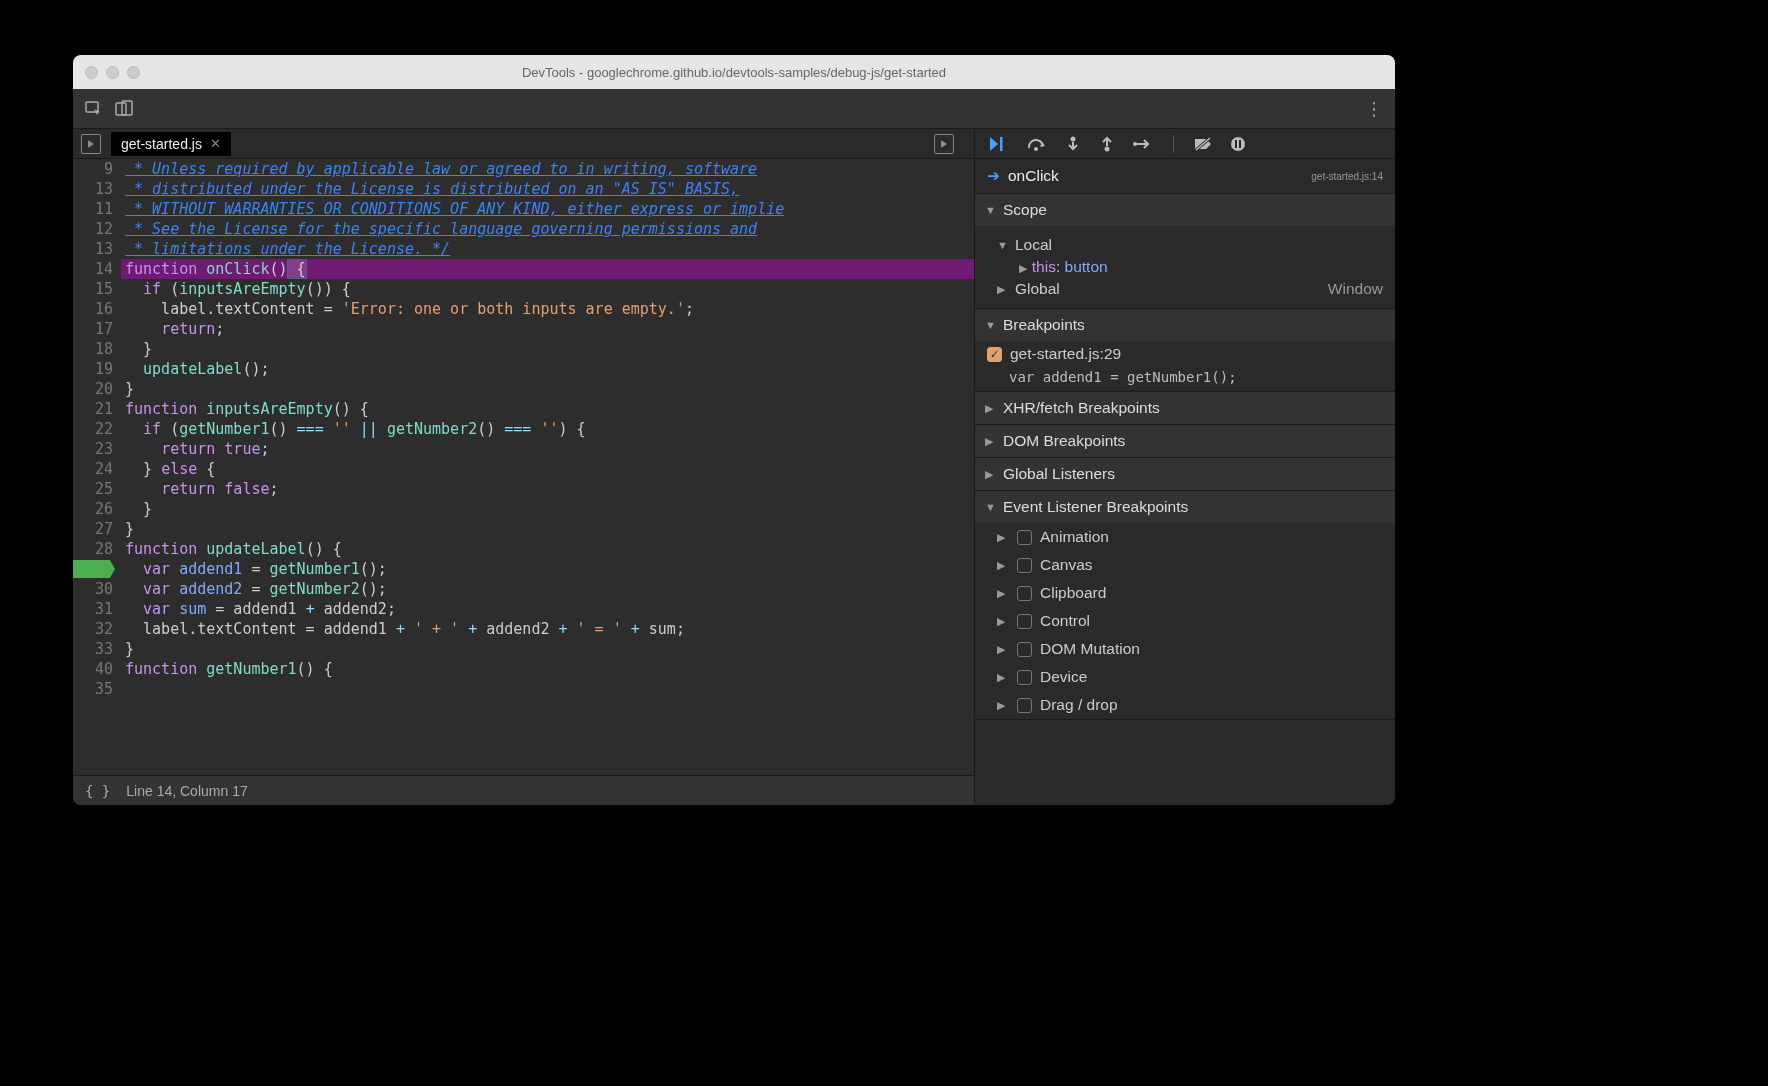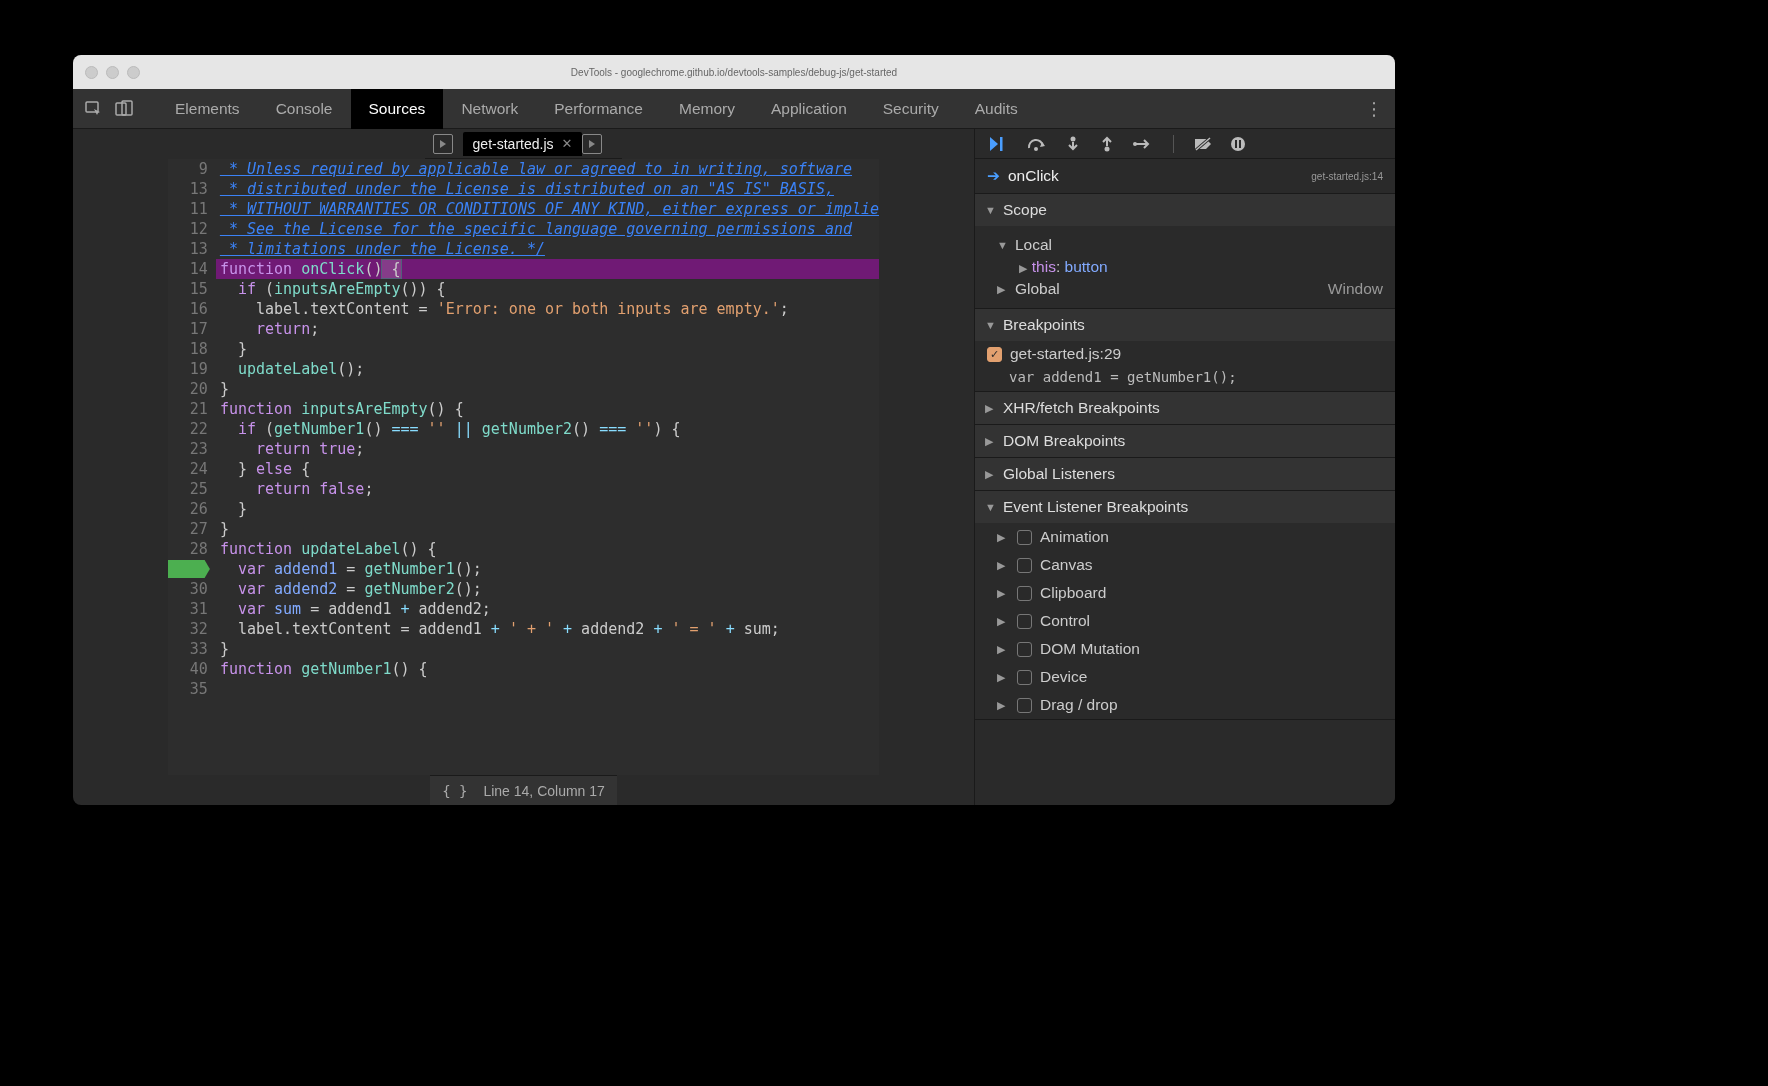--- a/index.html
+++ b/index.html
@@ -1,30 +1,30 @@
 <!DOCTYPE html>
 <html><head>
 <meta charset="utf-8">
 <style>
   * { box-sizing: border-box; margin: 0; padding: 0; }
   body { background: #000; font-family: -apple-system, "Helvetica Neue", Arial, sans-serif; width: 1768px; height: 1086px; position: relative; }
   .window { position: absolute; left: 73px; top: 55px; width: 1322px; height: 750px; background: #2a2a2a; border-radius: 8px; overflow: hidden; box-shadow: 0 20px 60px rgba(0,0,0,.6); display: flex; flex-direction: column; }
   .titlebar { height: 34px; background: #e6e6e6; display: flex; align-items: center; padding: 0 12px; position: relative; }
   .traffic { display: flex; gap: 8px; }
   .tdot { width: 13px; height: 13px; border-radius: 50%; background: #ccc; border: 1px solid #bbb; }
-  .title { position: absolute; left: 0; right: 0; text-align: center; color: #666; font-size: 10px; pointer-events: none; }
+  .title { position: absolute; left: 0; right: 0; text-align: center; color: #666; font-size: 13px; pointer-events: none; }
   .toolbar { height: 40px; background: #333; border-bottom: 1px solid #1a1a1a; display: flex; align-items: center; padding-left: 12px; }
   .tool-icons { display: flex; gap: 12px; align-items: center; margin-right: 24px; }
   .tool-ico { width: 18px; height: 18px; color: #aaa; display: flex; align-items: center; justify-content: center; cursor: pointer; }
   .tabs { display: flex; }
   .tab { padding: 0 18px; height: 40px; display: flex; align-items: center; color: #aaa; font-size: 15.5px; cursor: pointer; }
   .tab.active { background: #000; color: #fff; }
   .kebab { margin-left: auto; margin-right: 12px; color: #aaa; cursor: pointer; font-size: 18px; }
   .content { flex: 1; display: flex; min-height: 0; }
-  .editor-pane { flex: 1; display: flex; flex-direction: column; min-width: 0; border-right: 1px solid #1a1a1a; align-items: center; }
+  .editor-pane { flex: 1; display: flex; flex-direction: column; min-width: 0; border-right: 1px solid #1a1a1a; }
   .etabs { height: 30px; background: #2a2a2a; border-bottom: 1px solid #1a1a1a; display: flex; align-items: center; padding-left: 8px; }
   .etab-ico { width: 20px; height: 20px; border: 1px solid #888; border-radius: 2px; display: flex; align-items: center; justify-content: center; color: #888; margin-right: 10px; cursor: pointer; }
   .etab { background: #000; color: #eee; padding: 4px 10px; font-size: 14px; display: flex; align-items: center; gap: 8px; border-radius: 2px 2px 0 0; }
   .etab .x { color: #888; cursor: pointer; font-size: 13px; }
   .etabs-right { margin-left: auto; margin-right: 10px; display: flex; }
   .code { flex: 1; background: #2d2d2d; display: flex; overflow: hidden; font-family: Menlo, Consolas, monospace; font-size: 15px; line-height: 20px; }
   .gutter { width: 48px; text-align: right; padding-right: 8px; color: #777; user-select: none; }
   .gline { height: 20px; position: relative; }
   .gline.bp::before { content:""; position:absolute; left:-2px; top:1px; width:44px; height:18px; background:#4caf50; clip-path: polygon(0 0, 88% 0, 100% 50%, 88% 100%, 0 100%); }
   .gline.bp { color:#fff; }
@@ -82,31 +82,20 @@
             <path d="M9 9 l6 3 -2 1 -1 2 z" fill="currentColor" stroke="none"></path>
           </svg>
       </div>
       <div class="tool-ico">
         <svg width="18" height="18" viewBox="0 0 18 18" fill="none" stroke="currentColor" stroke-width="1.5">
             <rect x="1" y="3" width="10" height="12" rx="1"></rect>
             <rect x="7" y="1" width="10" height="14" rx="1"></rect>
           </svg>
       </div>
     </div>
-    <div class="tabs" id="panel-tabs">
-        <div class="tab">Elements</div>
-        <div class="tab">Console</div>
-        <div class="tab active">Sources</div>
-        <div class="tab">Network</div>
-        <div class="tab">Performance</div>
-        <div class="tab">Memory</div>
-        <div class="tab">Application</div>
-        <div class="tab">Security</div>
-        <div class="tab">Audits</div>
-      </div>
     <div class="kebab">⋮</div>
   </div>
 
   <div class="content">
     <div class="editor-pane">
       <div class="etabs">
         <div class="etab-ico">
           <svg width="10" height="10" viewBox="0 0 10 10">
               <path d="M2 1 L8 5 L2 9 Z" fill="#888"></path>
             </svg>

